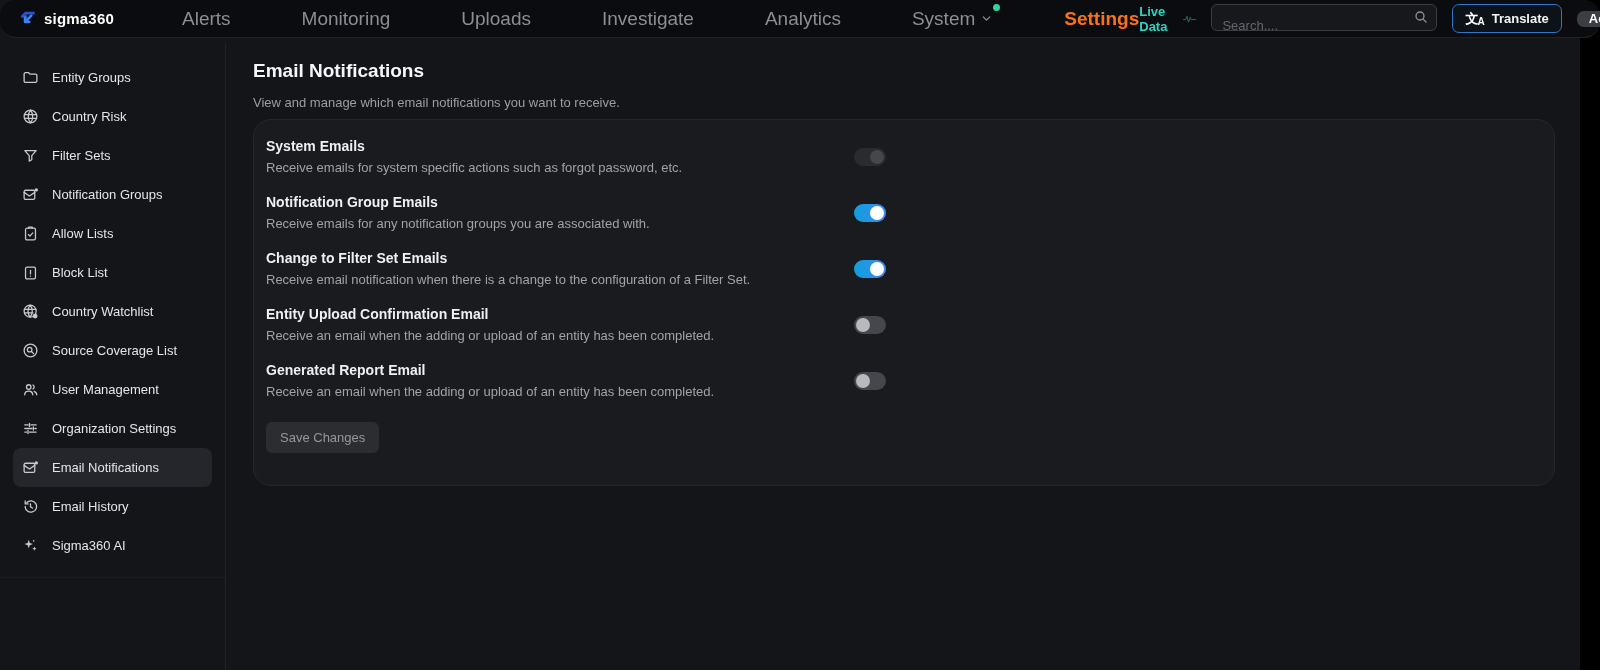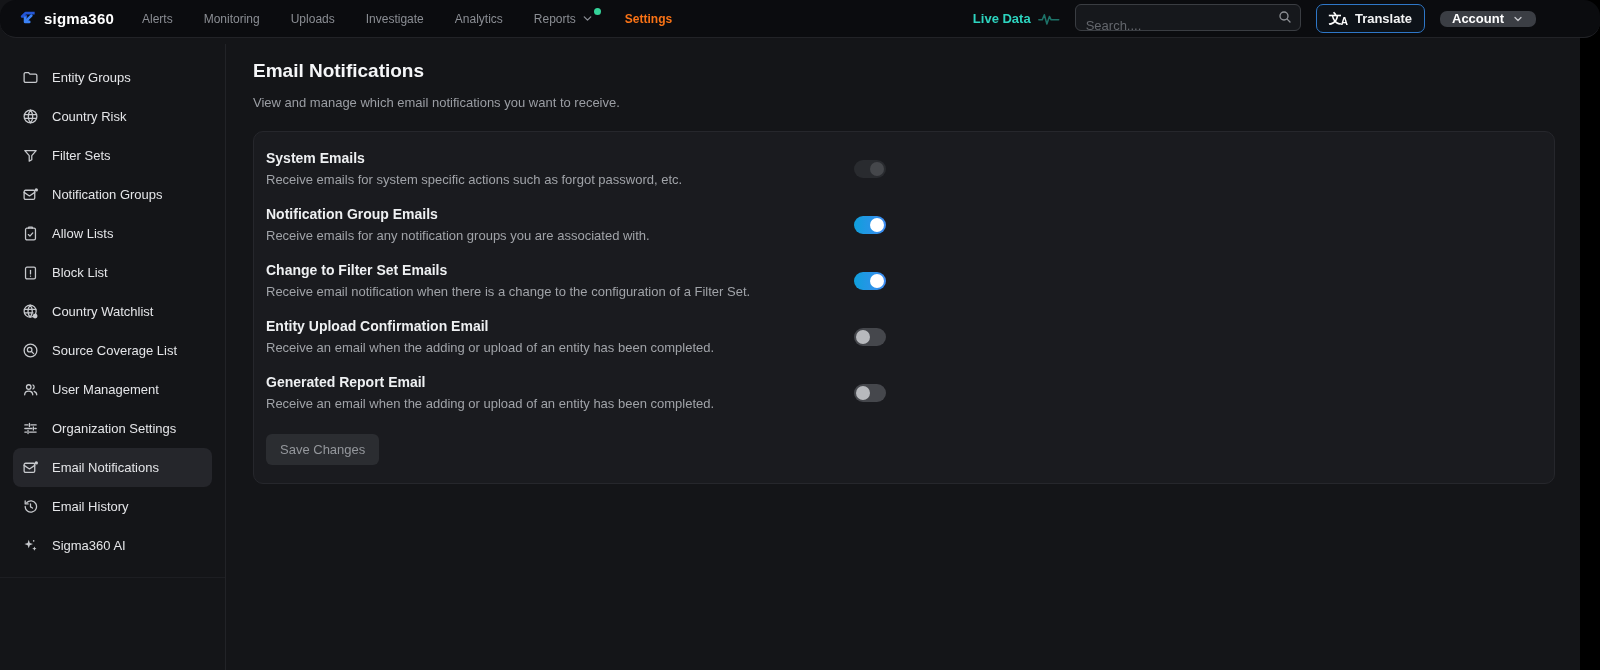--- a/index.html
+++ b/index.html
@@ -5,21 +5,21 @@
   * { margin:0; padding:0; box-sizing:border-box; }
   html,body { width:1600px; height:670px; background:#141518; font-family:"Liberation Sans", sans-serif; overflow:hidden; }
 
   
   .topnav { position:absolute; top:0; left:0; width:1600px; height:38px;
     background:#0b0c0f; border-bottom:1px solid #222327;
     display:flex; align-items:center; padding:0 64px 0 18px; z-index:5;border-radius:16px; }
   .logo { display:flex; align-items:center; gap:6px; }
   .logo-text { color:#fff; font-size:15px; font-weight:bold; letter-spacing:.2px; }
   .nav-links { display:flex; align-items:center; gap:31px; margin-left:28px; }
-  .nav-link { color:#8b8e94; font-size:12px; cursor:pointer; white-space:nowrap; }
+  .nav-link { color:#8b8e94; font-size:19px; cursor:pointer; white-space:nowrap;margin-left:40px; }
   .nav-link.active { color:#f97316; font-weight:bold; }
   .reports-wrap { display:flex; align-items:center; gap:5px; position:relative; }
   .chev { stroke:#8b8e94; }
   .new-dot { position:absolute; right:-7px; top:-4px; width:7px; height:7px; border-radius:50%; background:#34d399; }
 
   .nav-right { margin-left:auto; display:flex; align-items:center; gap:15px; }
   .live-data { display:flex; align-items:center; gap:7px; }
   .live-data-text { color:#2dd4bf; font-size:13px; font-weight:bold; }
   .search-box { position:relative; width:226px; }
   .search-box input { width:226px; height:27px; background:#16181c; border:1px solid #3a3d42;
@@ -46,22 +46,22 @@
   .side-divider { margin:12px 0 0 0; border-top:1px solid #1d1e22; }
 
   
   .right-strip { position:absolute; top:0; right:0; width:20px; height:670px; background:#000; }
 
   
   .main { position:absolute; top:38px; left:227px; right:20px; bottom:0; padding:22px 0 0 26px; }
   .page-title { color:#f5f6f8; font-size:19px; font-weight:bold; }
   .page-subtitle { color:#9b9ea4; font-size:13px; margin-top:13px; }
 
-  .card { margin-top:21px; width:1302px; background:#1a1b1f; border:1px solid #26272c;
-    border-radius:10px; padding:8px 12px 18px 12px; }
+  .card { margin-top:9px; width:1302px; background:#1a1b1f; border:1px solid #26272c;
+    border-radius:18px; padding:8px 12px 32px 12px; }
   .row { width:620px; display:flex; justify-content:space-between; align-items:center; padding:10px 0 9px 0; }
   .row-title { color:#eef0f2; font-size:14px; font-weight:bold; }
   .row-desc { color:#a0a3a8; font-size:13px; margin-top:6px; }
 
   .toggle { width:32px; height:18px; border-radius:9px; position:relative; flex-shrink:0; cursor:pointer; }
   .toggle .knob { position:absolute; top:2px; width:14px; height:14px; border-radius:50%; }
   .toggle.on { background:linear-gradient(90deg,#0f9fdb,#3e8bf2); }
   .toggle.on .knob { right:2px; background:#ffffff; }
   .toggle.off { background:#45474c; }
   .toggle.off .knob { left:2px; background:#b7b9bd; }
@@ -86,21 +86,21 @@
     <span class="logo-text">sigma360</span>
   </div>
 
   <nav class="nav-links">
     <span class="nav-link">Alerts</span>
     <span class="nav-link">Monitoring</span>
     <span class="nav-link">Uploads</span>
     <span class="nav-link">Investigate</span>
     <span class="nav-link">Analytics</span>
     <span class="reports-wrap nav-link">
-      <span>Reports</span>
+      <span>System</span>
       <svg class="chev" width="13" height="13" viewBox="0 0 24 24" fill="none" stroke-width="2.4" stroke-linecap="round" stroke-linejoin="round">
           <path d="m6 9 6 6 6-6" stroke="#8b8e94"></path>
         </svg>
       <span class="new-dot"></span>
     </span>
     <span class="nav-link active">Settings</span>
   </nav>
 
   <div class="nav-right">
     <span class="live-data">

